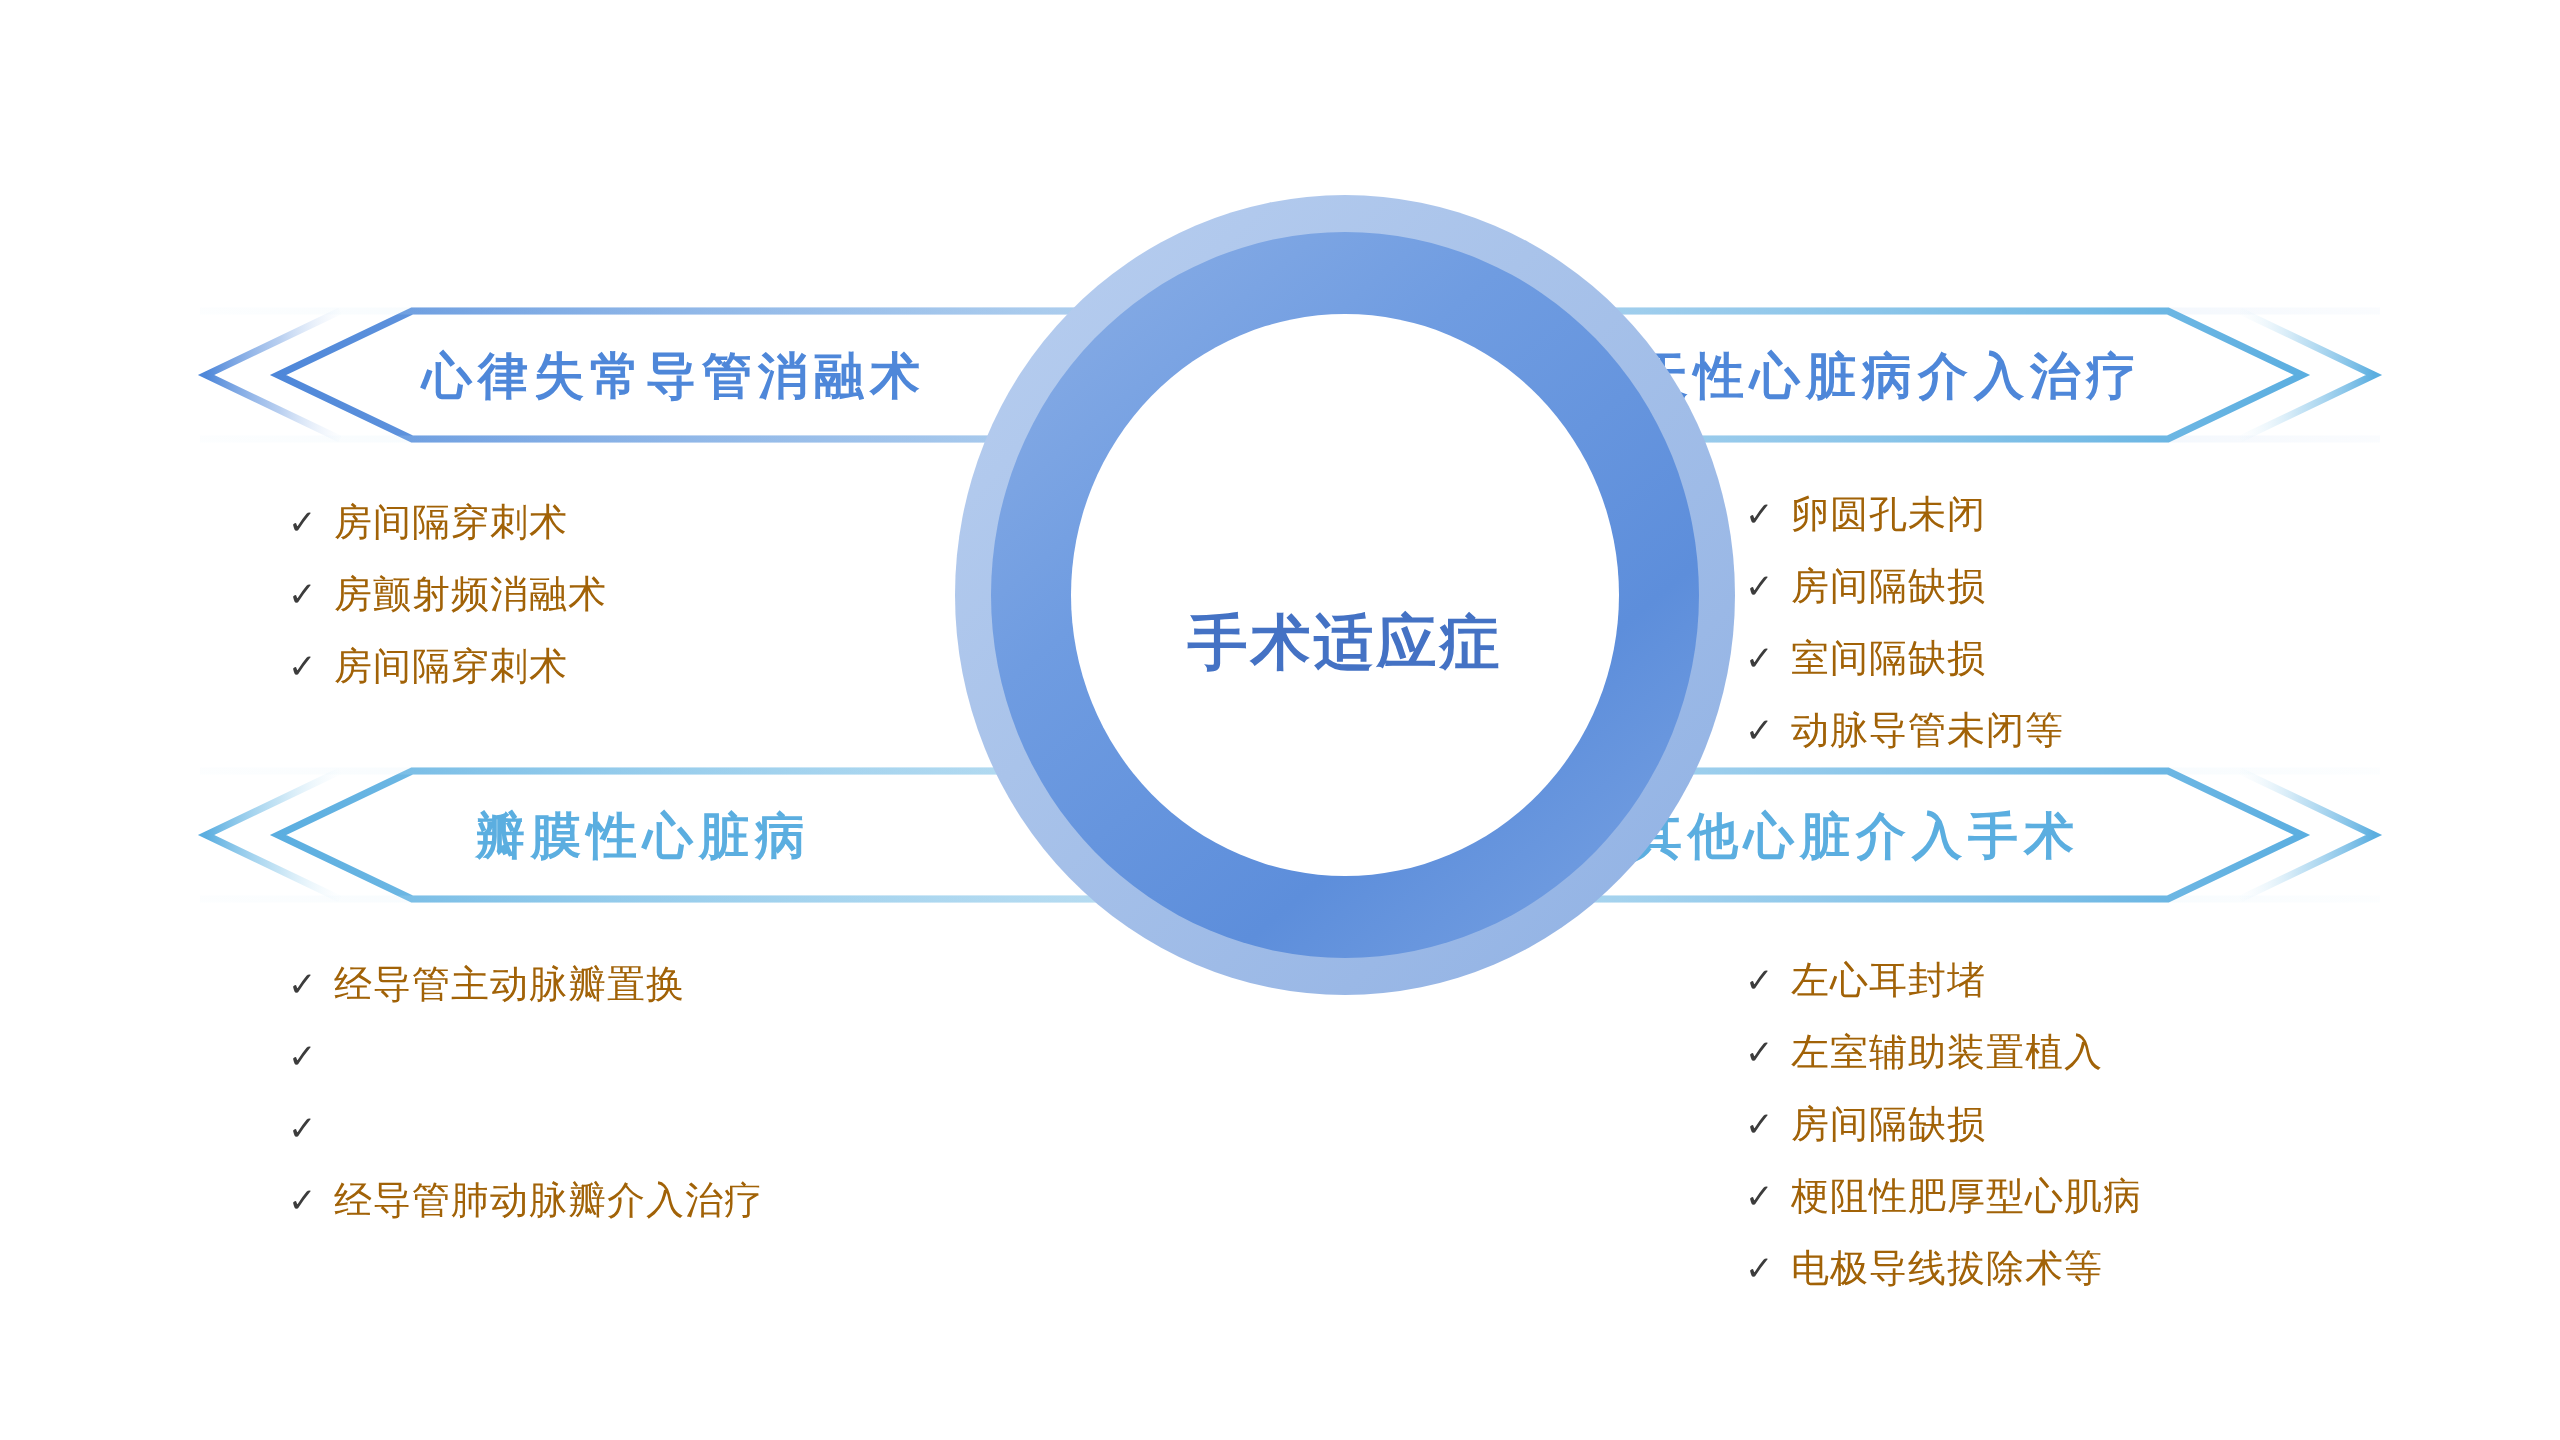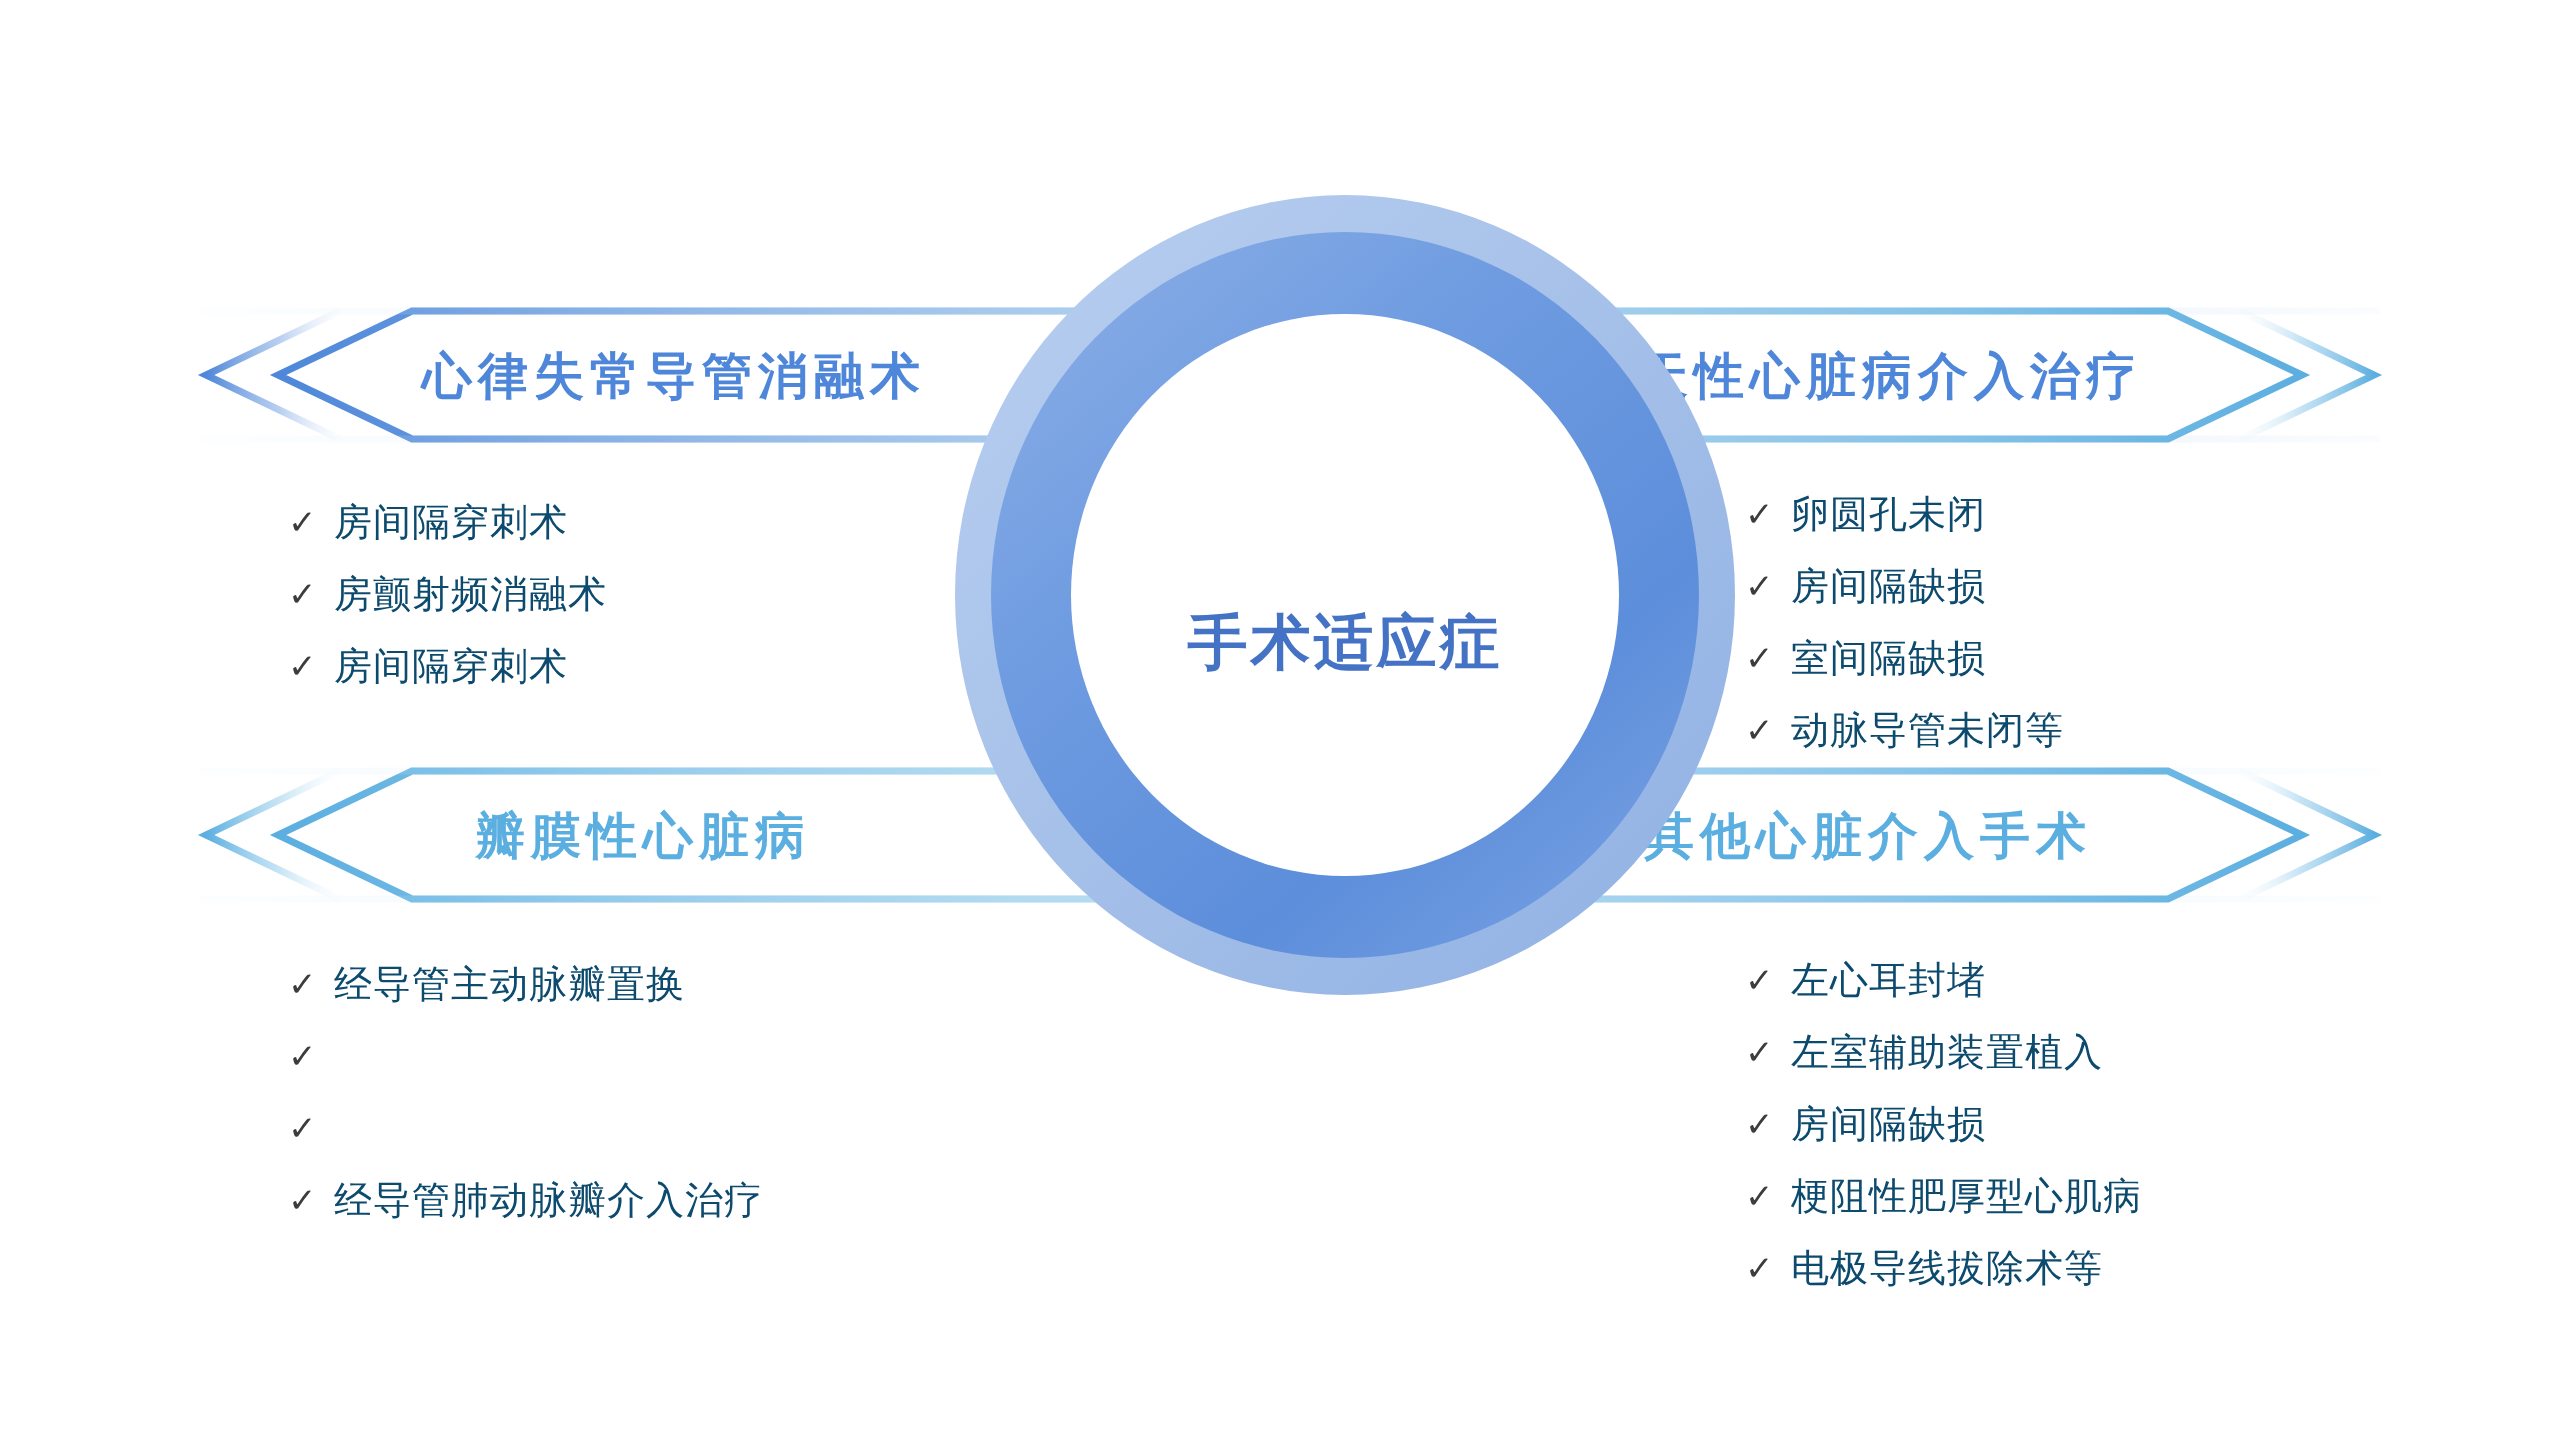--- a/index.html
+++ b/index.html
@@ -38,21 +38,21 @@
     width:46px;
     flex:0 0 46px;
     font-size:34px;
     color:#3c3c3c;
     line-height:1;
     text-align:left;
     font-family:"DejaVu Sans",sans-serif;
   }
   .item-text{
     font-size:38px;
-    color:#0c4a6e;
+    color:#a16207;
     line-height:1;
     letter-spacing:1px;
   }
 
   
   #ring-wrap{
     position:absolute;
     left:955px;top:195px;
     width:780px;height:800px;
   }
@@ -215,21 +215,21 @@
         </linearGradient>
         <linearGradient id="gr2b" x1="1" y1="0" x2="0" y2="0">
           <stop offset="0" stop-color="#5BAEE0" stop-opacity="1"></stop>
           <stop offset="0.55" stop-color="#8dc8ea" stop-opacity="0.50"></stop>
           <stop offset="1" stop-color="#dcf0fa" stop-opacity="0.04"></stop>
         </linearGradient>
       </defs>
       <path d="M 2060 6 L 2194 70 L 2060 134" fill="none" stroke="url(#gr2b)" stroke-width="7"></path>
       <path d="M 20 6 L 1988 6 L 2122 70 L 1988 134 L 20 134" fill="none" stroke="url(#gr2a)" stroke-width="7"></path>
     </svg>
-    <div class="banner-title" style="color:#5BAEE0;right:288px;">其他心脏介入手术</div>
+    <div class="banner-title" style="color:#5BAEE0;right:300px;">其他心脏介入手术</div>
   </div>
 
   <div class="item-list" style="left:1745px;top:944px;">
     <div class="list-item">
       <span class="check">✓</span>
       <span class="item-text">左心耳封堵</span>
     </div>
     <div class="list-item">
       <span class="check">✓</span>
       <span class="item-text">左室辅助装置植入</span>

